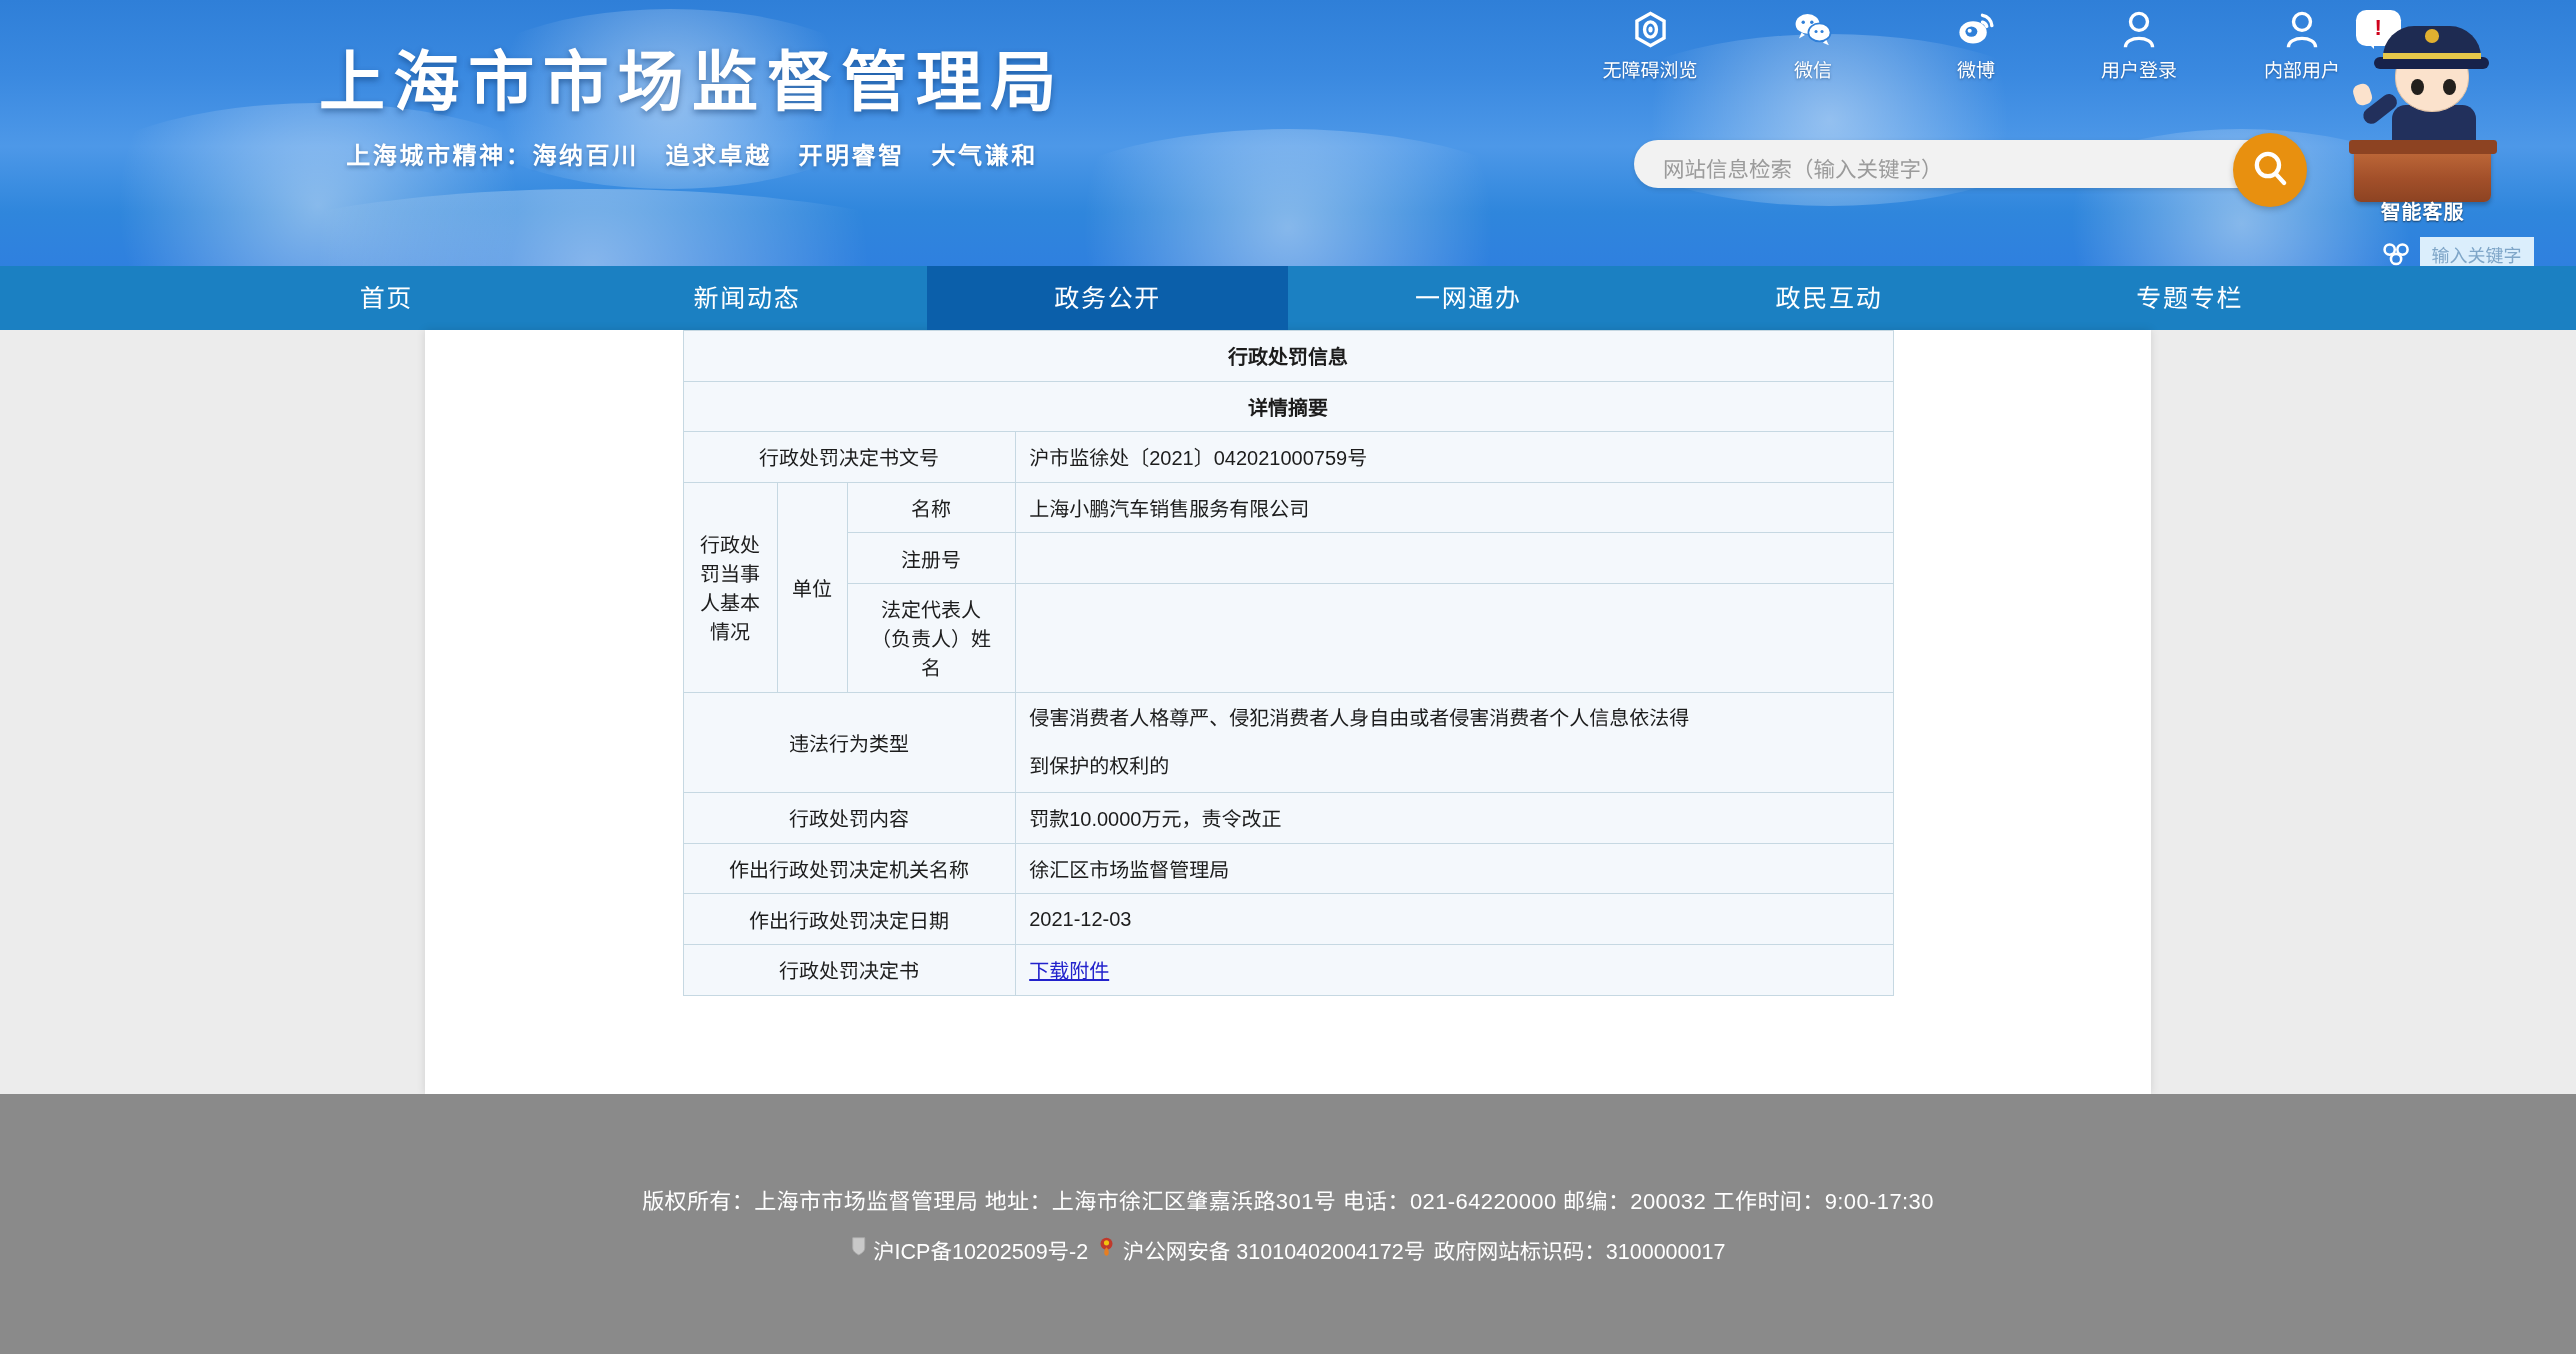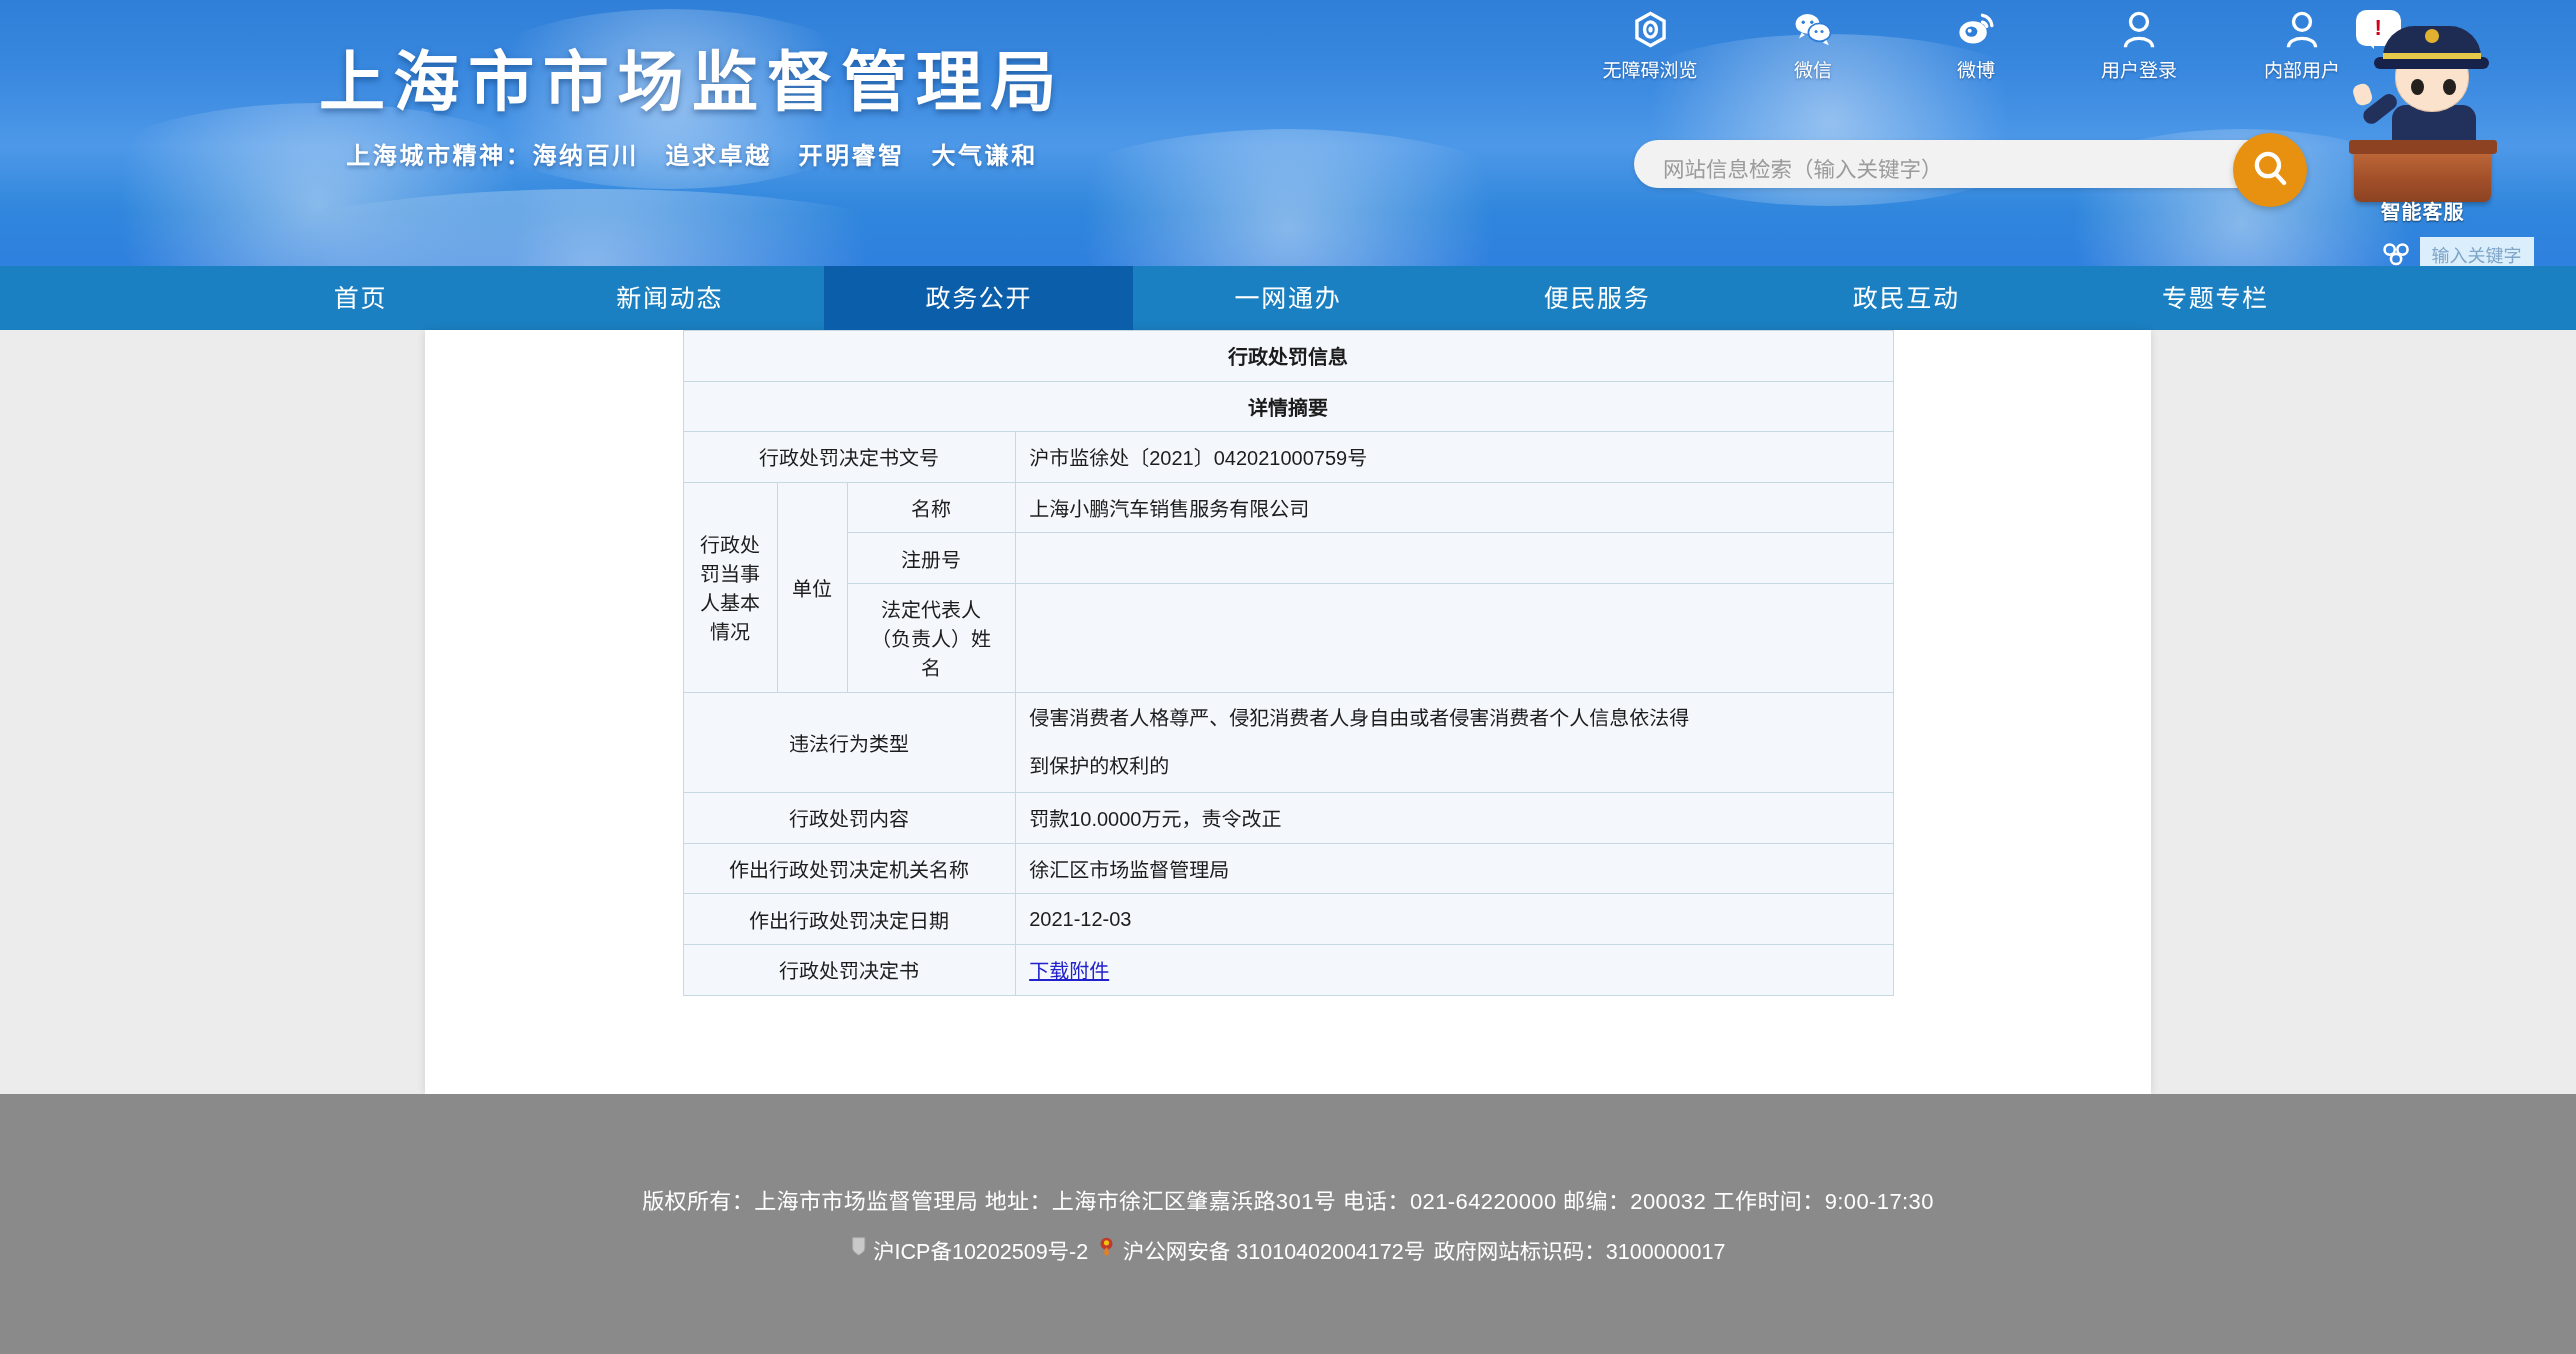--- a/index.html
+++ b/index.html
@@ -292,21 +292,20 @@
     <button class="upload-btn">输入关键字</button>
   </div>
 </div>
 
 <div class="nav">
   <div class="nav-inner">
     <div class="nav-item">首页</div>
     <div class="nav-item">新闻动态</div>
     <div class="nav-item active">政务公开</div>
     <div class="nav-item">一网通办</div>
-    <div class="nav-item">便民服务</div>
     <div class="nav-item">政民互动</div>
     <div class="nav-item">专题专栏</div>
   </div>
 </div>
 
 <div class="page">
   <div class="panel">
     <table class="info">
       <colgroup>
         <col style="width:94px">

